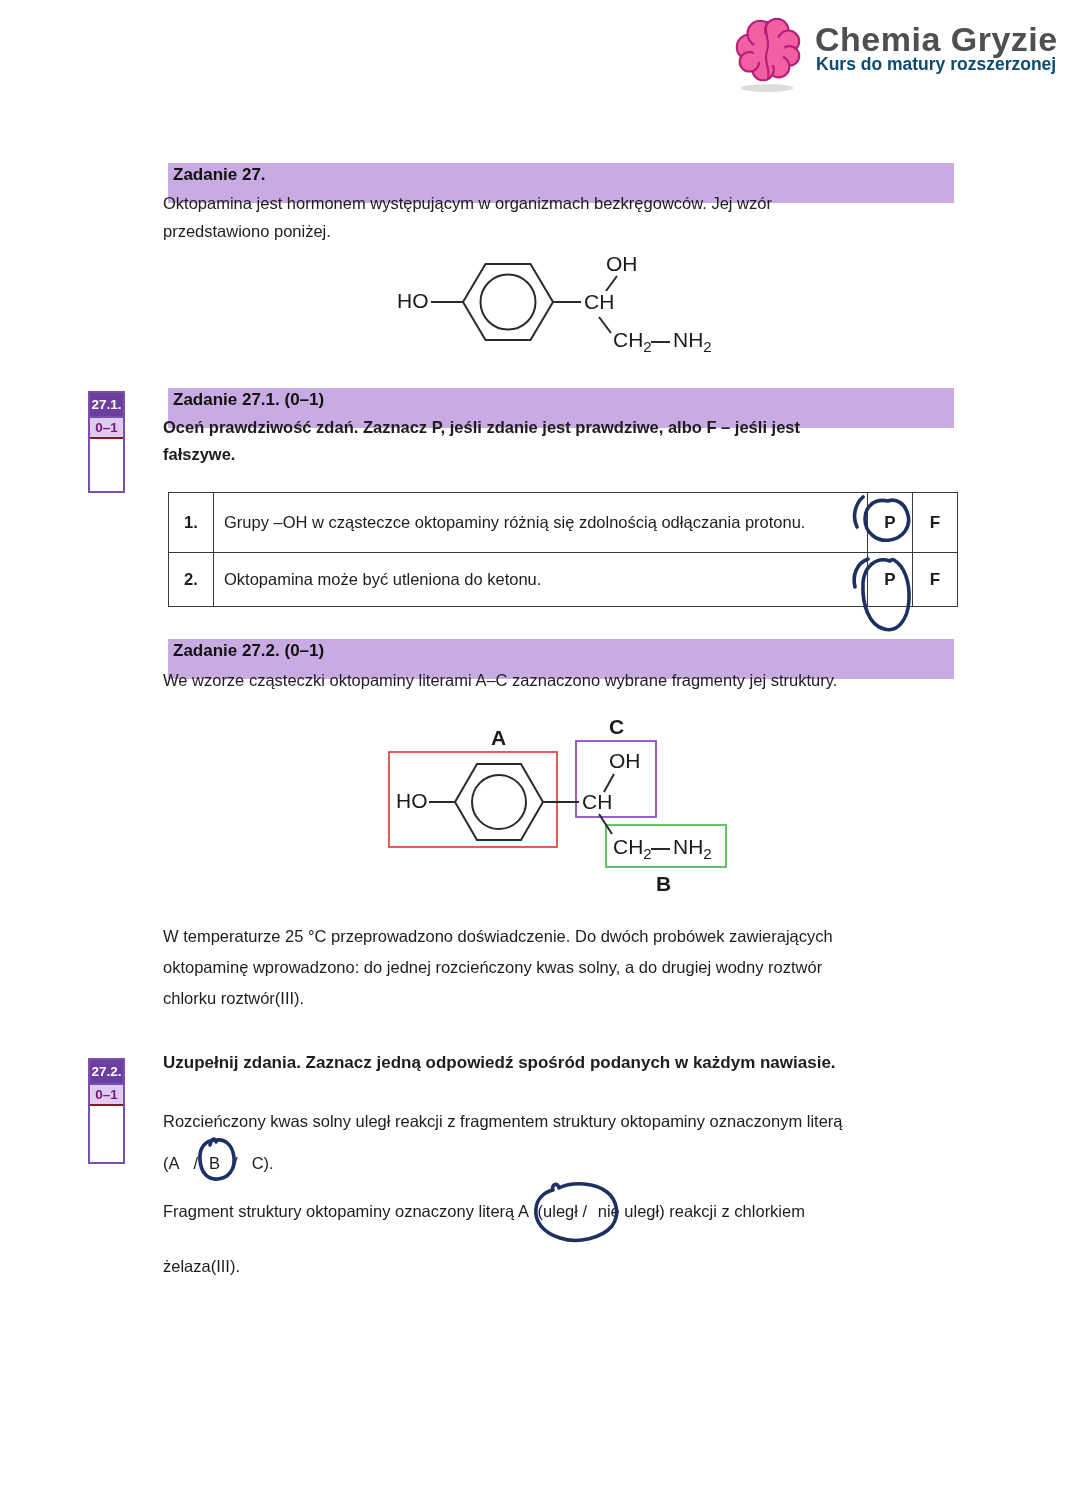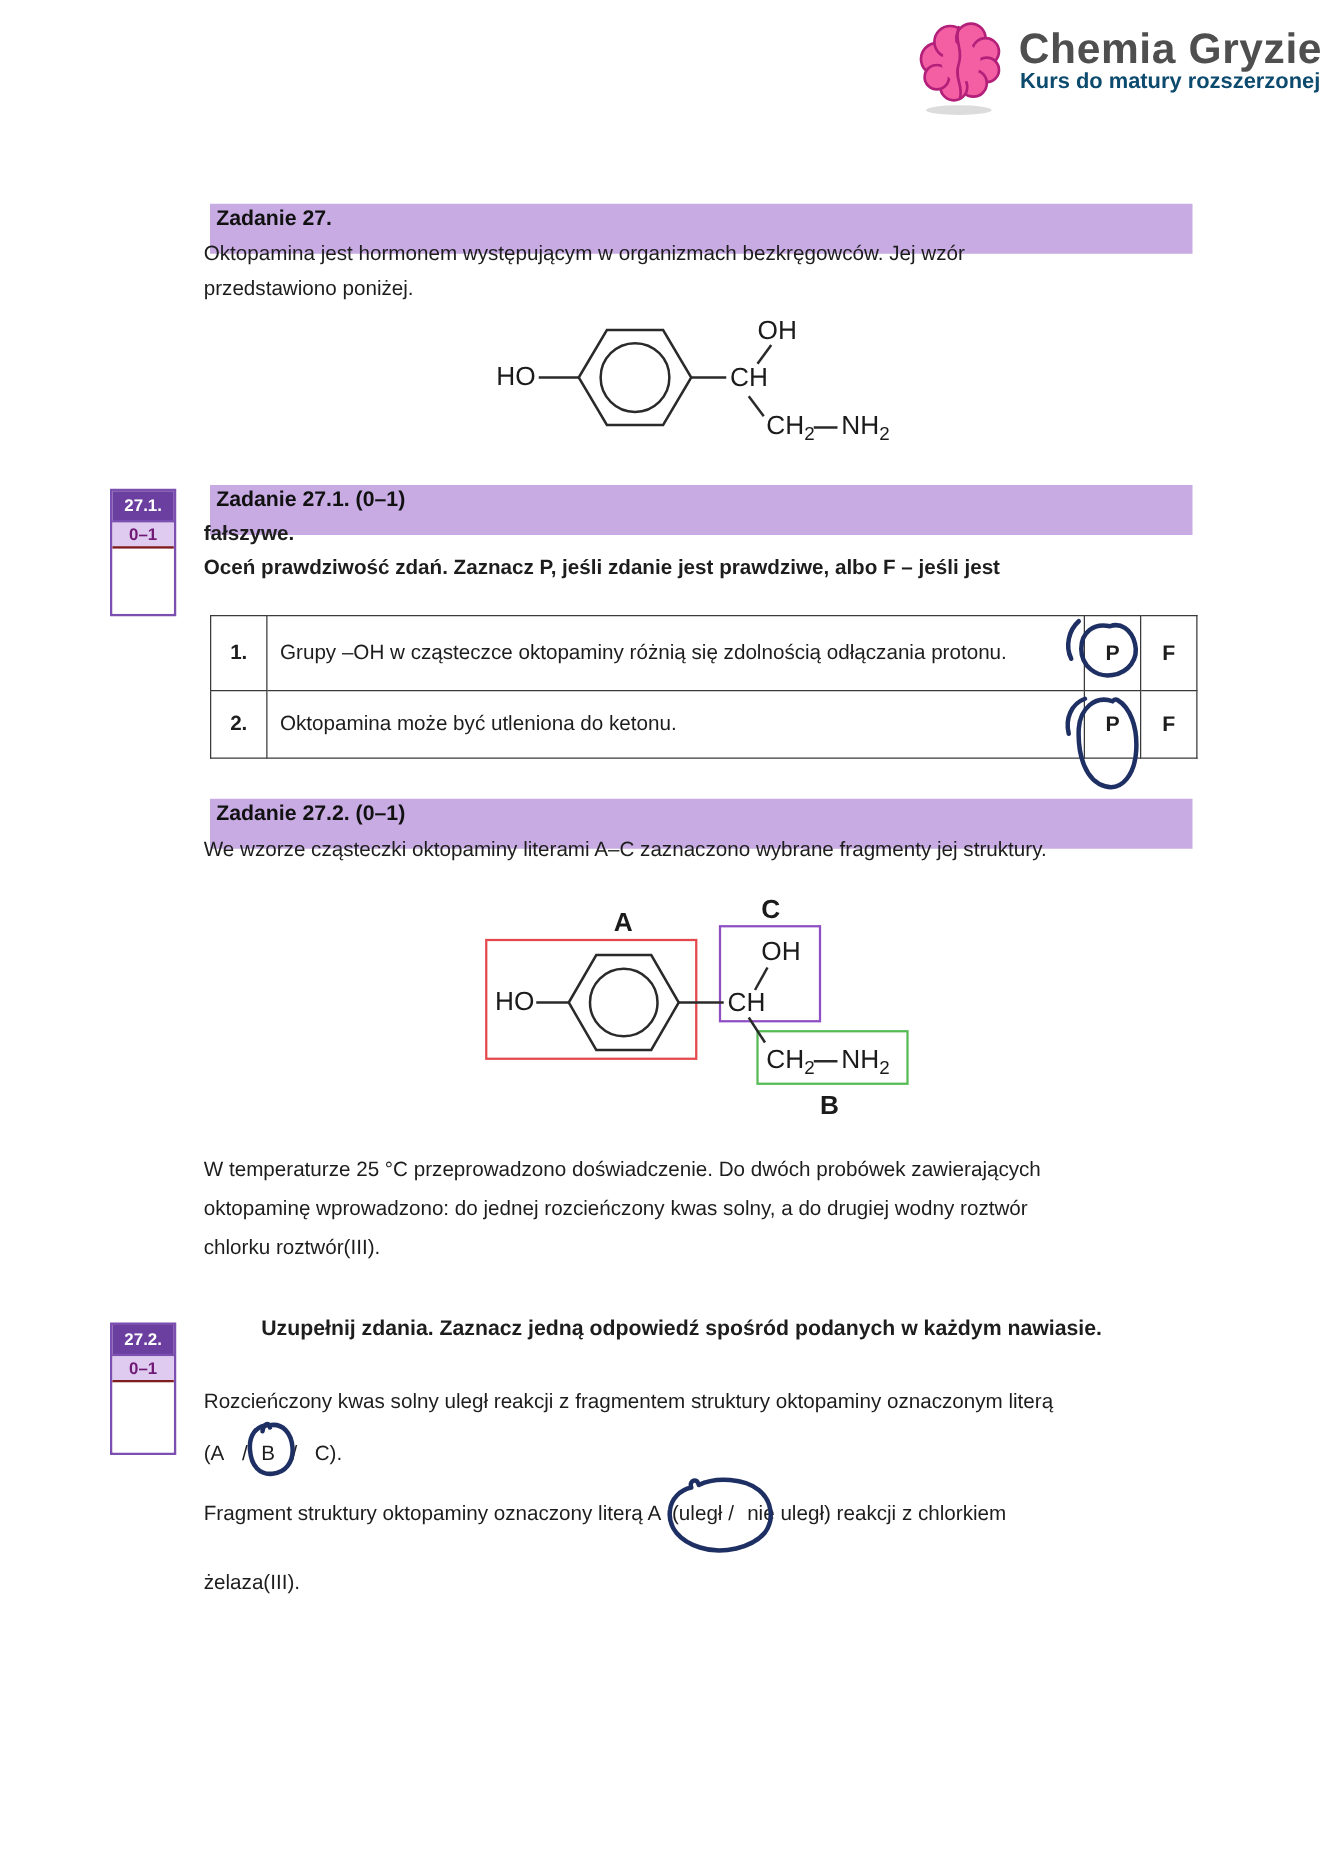--- a/index.html
+++ b/index.html
@@ -12,21 +12,21 @@
   .brand-subtitle{font-size:17.5px;font-weight:700;color:#0c4a6e;}
 
   
   .bar{background:#c7abe2;width:786px;height:40px;box-sizing:border-box;
        font-size:17px;font-weight:700;line-height:24px;padding-left:5px;color:#111;}
 
   .bodytext{font-size:16.5px;line-height:28px;}
   .boldtext{font-weight:700;}
 
   
-  .badge{width:53px;border:2px solid #7b4fb0;box-sizing:border-box;text-align:center;
+  .badge{width:37px;border:2px solid #7b4fb0;box-sizing:border-box;text-align:center;
          font-weight:700;font-size:13.5px;background:#fff;}
   .badge .id{background:#6b3fa0;color:#fff;line-height:23px;height:23px;border-bottom:2px solid #7b4fb0;}
   .badge .pts{background:#dfcbf0;color:#701a75;line-height:19px;height:19px;border-bottom:2px solid #7f1d1d;}
   .badge .score{background:#fff;height:52px;}
 
   
   table.tf{border-collapse:collapse;table-layout:fixed;width:789px;font-size:16.5px;}
   table.tf td{border:1.6px solid #3a3a3a;vertical-align:middle;box-sizing:border-box;}
   td.num{width:45px;text-align:center;font-weight:700;}
   td.stmt{width:654px;padding:4px 10px;line-height:25px;}
@@ -92,22 +92,22 @@
   </svg>
 
   <div class="abs badge" style="left:88px;top:391px;">
     <div class="id">27.1.</div>
     <div class="pts">0–1</div>
     <div class="score"></div>
   </div>
 
   <div class="abs bar" style="left:168px;top:388px;">Zadanie 27.1. (0–1)</div>
   <div class="abs bodytext boldtext" style="left:163px;top:414px;line-height:27px;">
+    <div>Oceń prawdziwość zdań. Zaznacz P, jeśli zdanie jest prawdziwe, albo F – jeśli jest</div>
     <div>fałszywe.</div>
-    <div>Oceń prawdziwość zdań. Zaznacz P, jeśli zdanie jest prawdziwe, albo F – jeśli jest</div>
   </div>
 
   <table class="tf abs" style="left:168px;top:492px;">
     <tbody>
         <tr class="r1">
       <td class="num">1.</td>
       <td class="stmt">Grupy –OH w cząsteczce oktopaminy różnią się zdolnością odłączania protonu.</td>
       <td class="pf">
         <span>P</span>
         <svg class="abs ink" style="left:-22px;top:-16px;" width="88" height="92" viewBox="0 0 88 92">
@@ -166,21 +166,21 @@
     <div>oktopaminę wprowadzono: do jednej rozcieńczony kwas solny, a do drugiej wodny roztwór</div>
     <div>chlorku roztwór(III).</div>
   </div>
 
   <div class="abs badge" style="left:88px;top:1058px;">
     <div class="id">27.2.</div>
     <div class="pts">0–1</div>
     <div class="score" style="height:56px;"></div>
   </div>
 
-  <div class="abs boldtext" style="left:163px;top:1053px;font-size:17px;margin-left:46px;">Uzupełnij zdania. Zaznacz jedną odpowiedź spośród podanych w każdym nawiasie.</div>
+  <div class="abs boldtext" style="left:163px;top:1053px;font-size:17px;">Uzupełnij zdania. Zaznacz jedną odpowiedź spośród podanych w każdym nawiasie.</div>
 
   <div class="abs bodytext" style="left:163px;top:1107px;">Rozcieńczony kwas solny uległ reakcji z fragmentem struktury oktopaminy oznaczonym literą</div>
 
   <div class="abs opts" style="left:163px;top:1149px;">
     <span>(A</span>
     <span style="margin-left:14px;">/</span>
     <span class="circ-wrap" style="margin-left:11px;">
       <svg class="abs ink" style="left:-14px;top:-15px;" width="44" height="50" viewBox="0 0 44 50">
         <path d="M 15 11 C 16 5, 20 3, 21 8"></path>
         <path d="M 21 6 C 10 6, 4 14, 5 26 C 6 39, 13 46, 23 45 C 33 44, 40 36, 39 24 C 38 12, 31 5, 22 6"></path>

